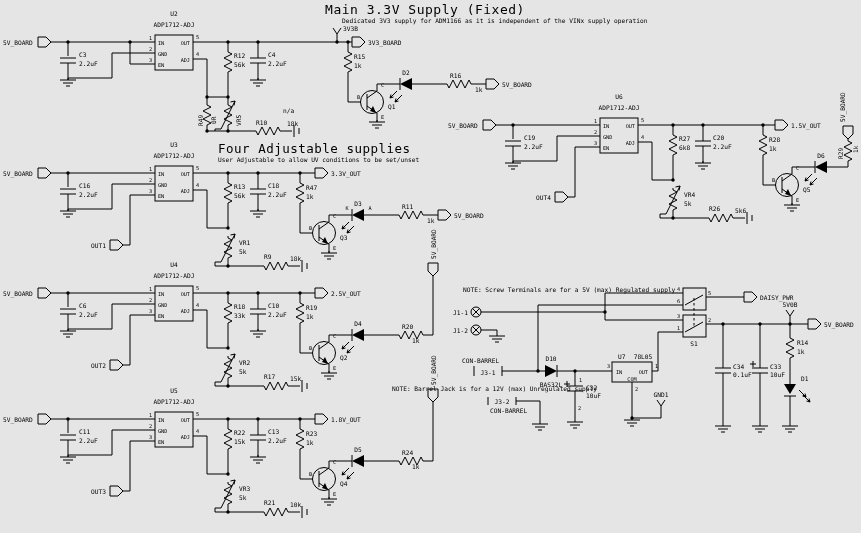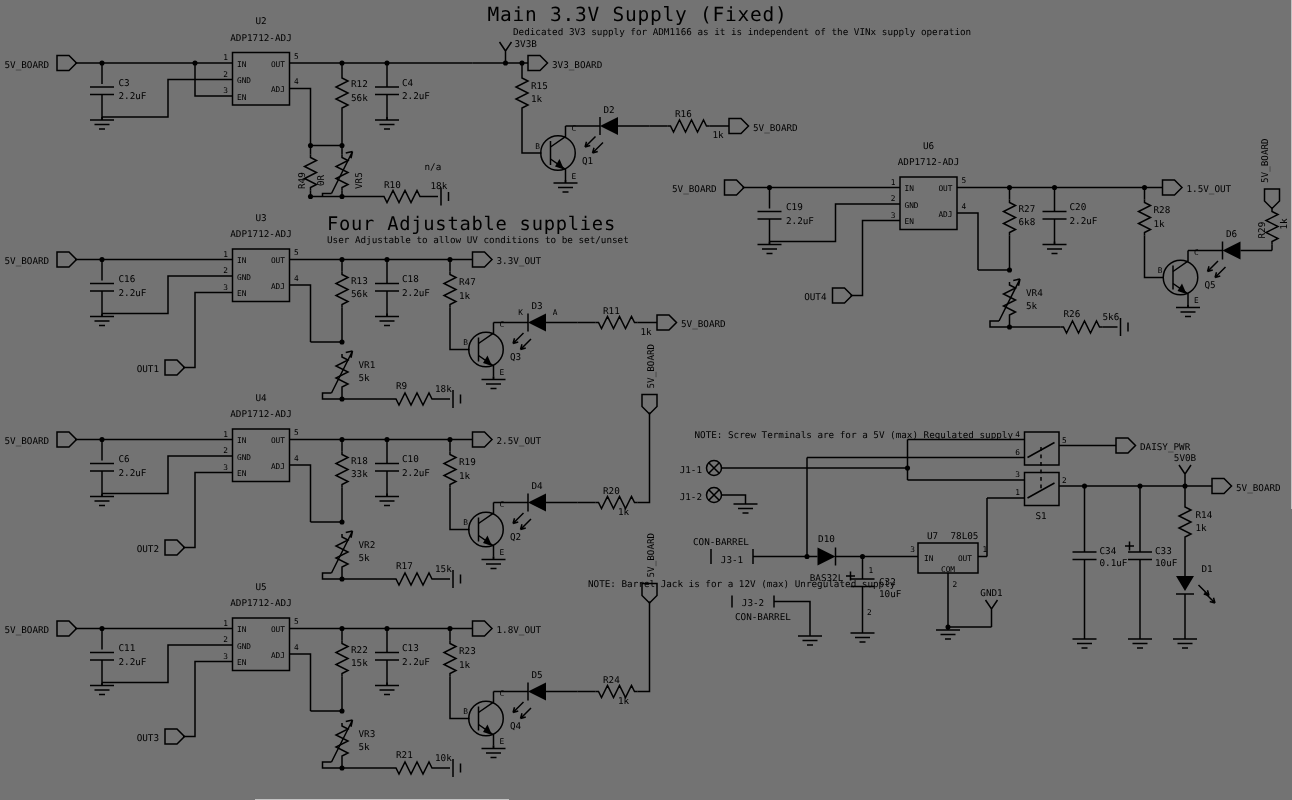--- a/index.html
+++ b/index.html
@@ -1,16 +1,16 @@
 <!DOCTYPE html>
 <html><head>
 <meta charset="utf-8">
 <style>
   html,body{margin:0;padding:0;background:#fff;}
-  #stage{width:861px;height:533px;position:relative;background:#737373;
+  #stage{width:861px;height:533px;position:relative;background:#e5e5e5;
          font-family:"DejaVu Sans Mono","Liberation Mono",monospace;}
   svg{display:block}
   svg text{fill:#000;font-family:"DejaVu Sans Mono","Liberation Mono",monospace;}
   .t6{font-size:6.2px}
   .t5{font-size:5.2px}
   .title{font-size:13px;letter-spacing:.5px}
   .title2{font-size:12.5px;letter-spacing:.5px}
   .mid{text-anchor:middle}
   .end{text-anchor:end}
   .w{stroke:#000;stroke-width:1;fill:none}

